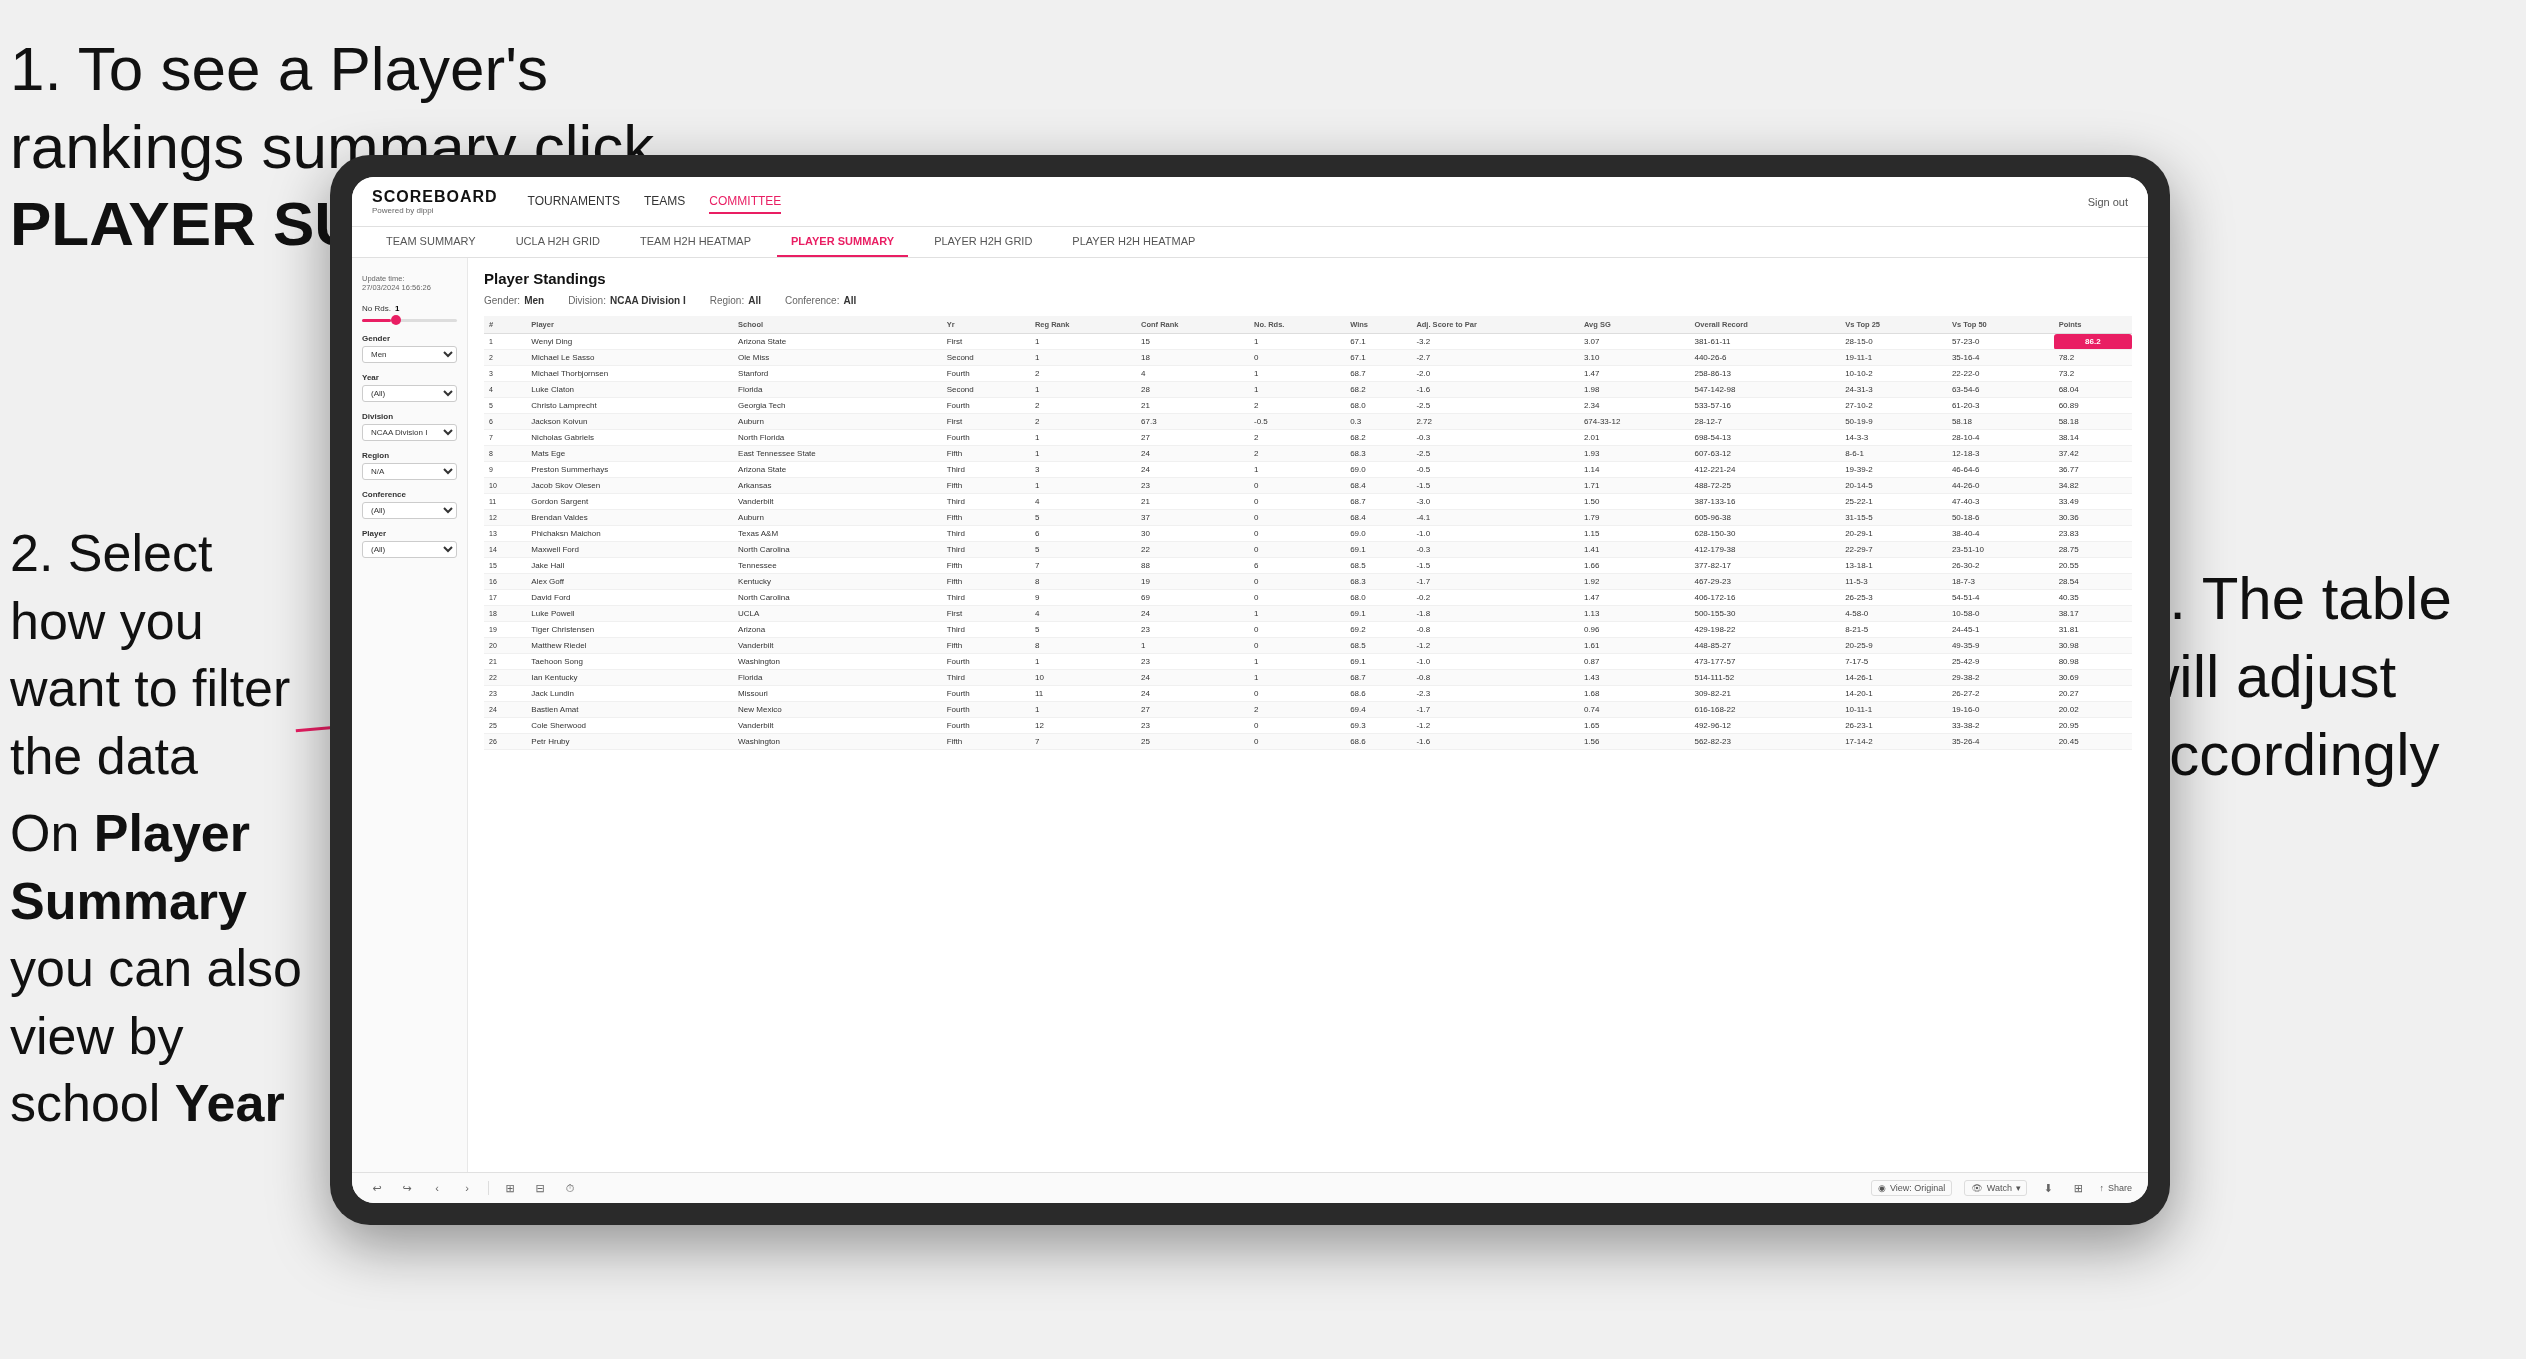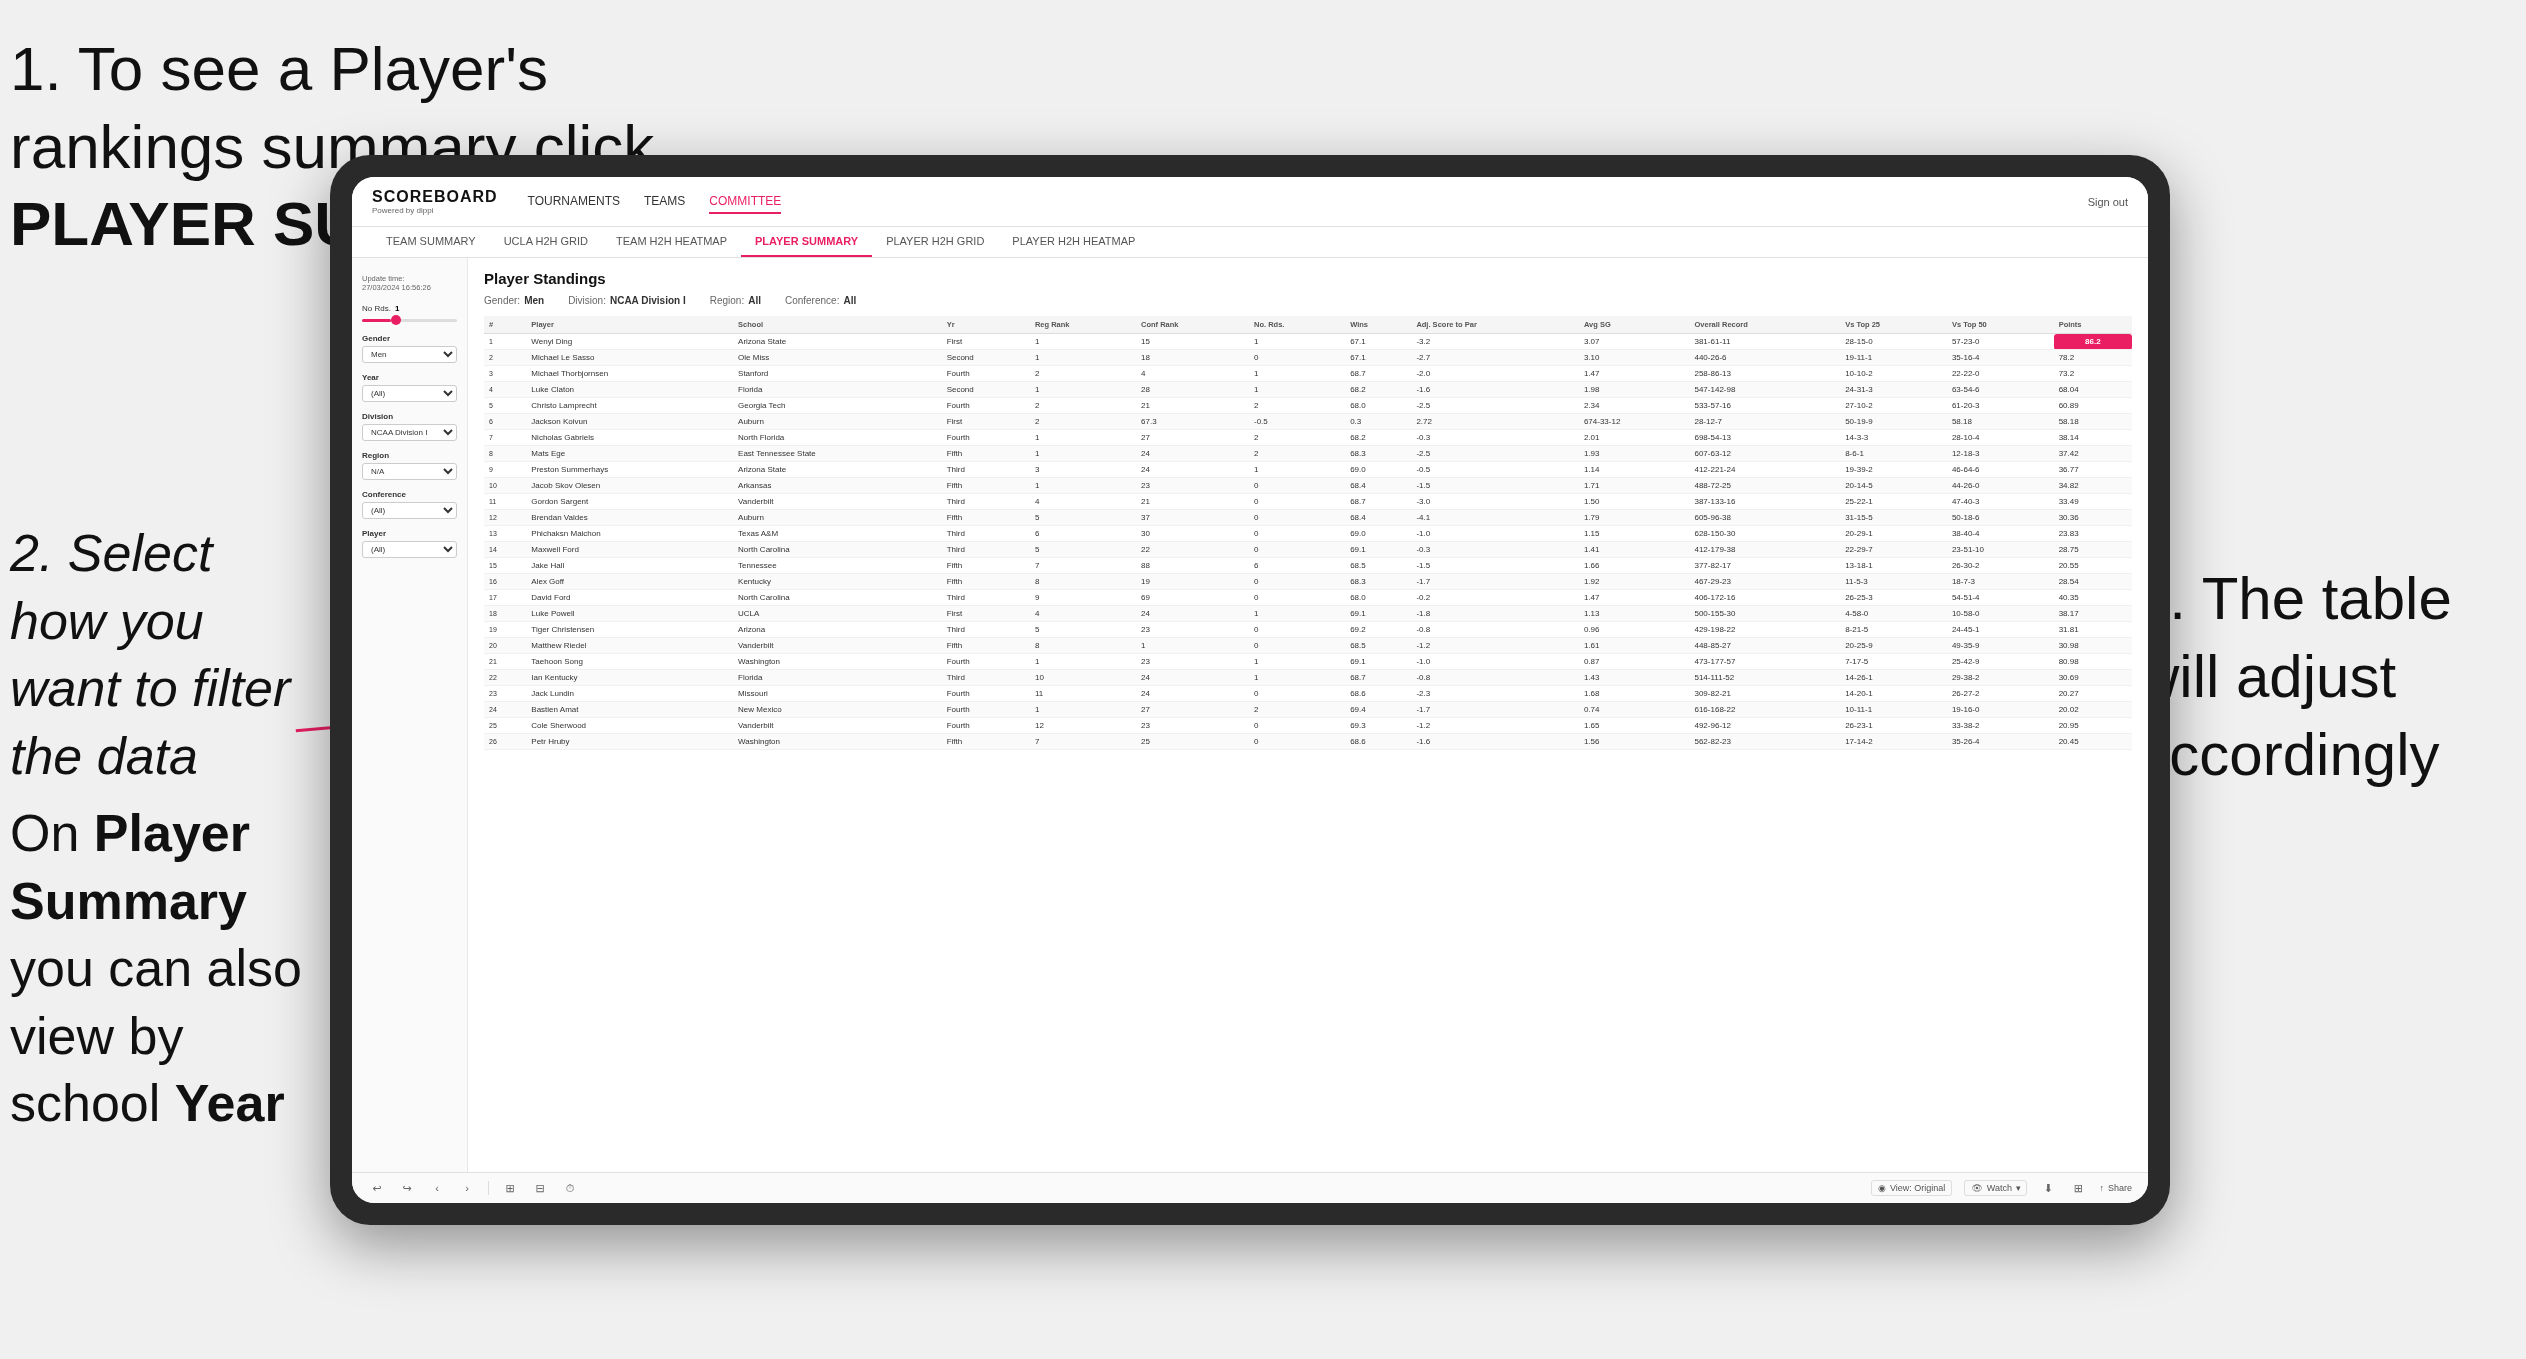--- a/index.html
+++ b/index.html
@@ -25,21 +25,20 @@
     .annotation-top-left strong { font-weight: 900; }
 
     .annotation-mid-left {
       position: absolute;
       top: 520px;
       left: 10px;
       width: 290px;
       font-size: 52px;
       line-height: 1.3;
       color: #111;
-      font-style: italic;
     }
 
     .annotation-bottom-left {
       position: absolute;
       top: 800px;
       left: 10px;
       width: 310px;
       font-size: 52px;
       line-height: 1.3;
       color: #111;
@@ -200,21 +199,21 @@
       display: flex;
       align-items: center;
       gap: 12px;
       font-size: 11px;
       color: #555;
     }
 
     
     .sub-nav {
       display: flex;
-      gap: 0;
+      gap: 12px;
       padding: 0 20px;
       border-bottom: 1px solid #e0e0e0;
       background: #fff;
     }
 
     .sub-nav-link {
       font-size: 11px;
       color: #555;
       padding: 8px 14px;
       cursor: pointer;

